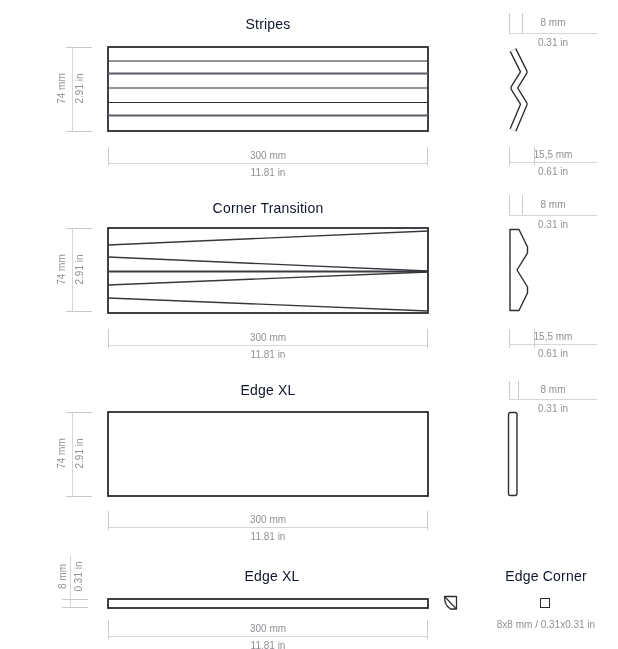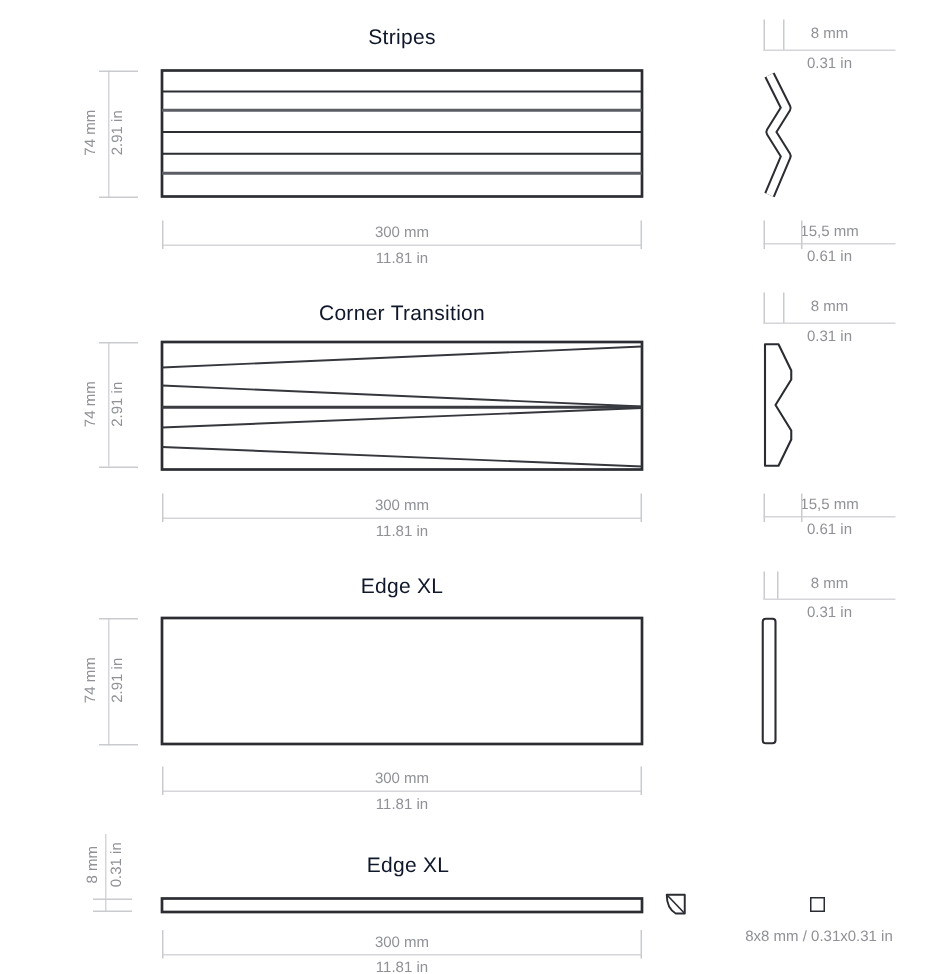--- a/index.html
+++ b/index.html
@@ -153,17 +153,18 @@
       <path d="M3.5,3.5 L15.5,3.5 L15.5,16 L9.5,16 Q3.5,12.5 3.5,3.5 Z" fill="#ffffff" stroke="#2b2d33" stroke-width="1.3" stroke-linejoin="round"></path>
       <line x1="4" y1="4" x2="15.5" y2="16" stroke="#2b2d33" stroke-width="1.1"></line>
     </svg>
 
     <div class="dim-text" style="left:108px;top:623px;width:320px;">300 mm</div>
     <div class="hline" style="left:108px;top:636px;width:320px;"></div>
     <div class="vtick" style="left:108px;top:620px;height:19px;"></div>
     <div class="vtick" style="left:427px;top:620px;height:19px;"></div>
     <div class="dim-text" style="left:108px;top:640px;width:320px;">11.81 in</div>
 
+    <div class="title" style="left:476px;top:568px;width:140px;">Edge Corner</div>
     <div class="corner-square" style="left:540px;top:598px;"></div>
     <div class="dim-text" style="left:476px;top:619px;width:140px;">8x8 mm / 0.31x0.31 in</div>
 
   </div>
 </div>
 
 </body></html>

